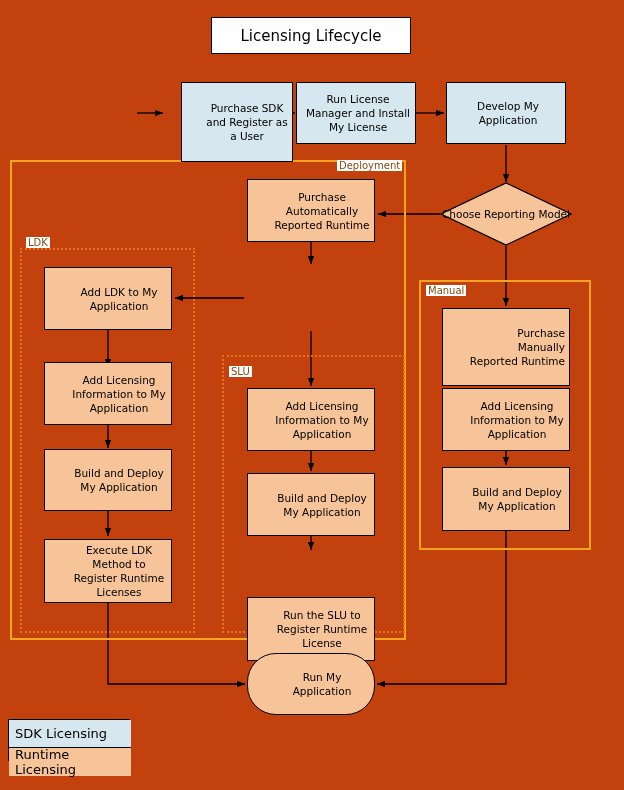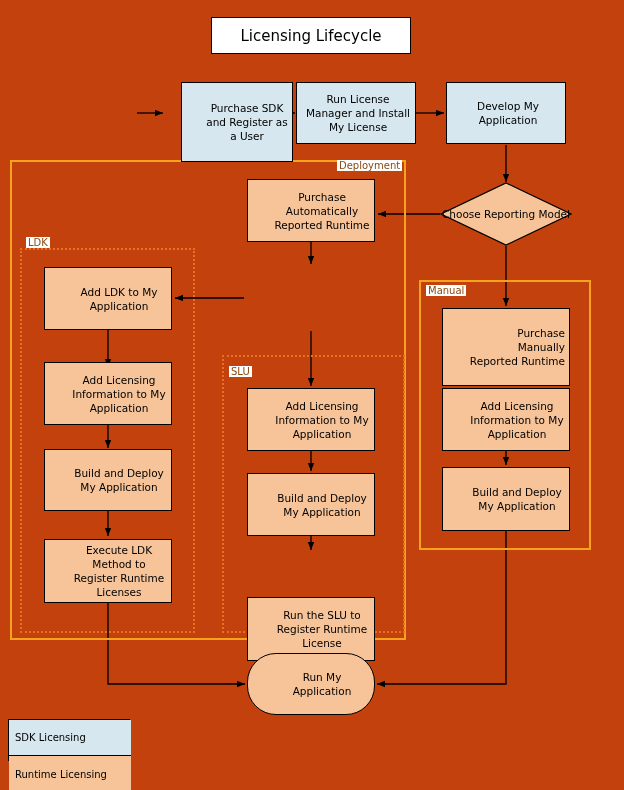--- a/index.html
+++ b/index.html
@@ -91,25 +91,25 @@
   }
   .legend {
     position: absolute;
     z-index: 7;
     border: 1px solid #000000;
     box-sizing: border-box;
   }
   .legend-row {
     box-sizing: border-box;
     width: 122px;
-    height: 36px;
+    height: 28px;
     display: flex;
     align-items: center;
     padding-left: 6px;
-    font-size: 10px;
+    font-size: 13px;
     color: #000000;
     border-bottom: 1px solid #000000;
   }
   .legend-row:last-child { border-bottom: none; }
   .legend-sdk { background: #d6e7ef; }
   .legend-rt  { background: #f7c49a; }
 </style>
 </head>
 <body>
 

